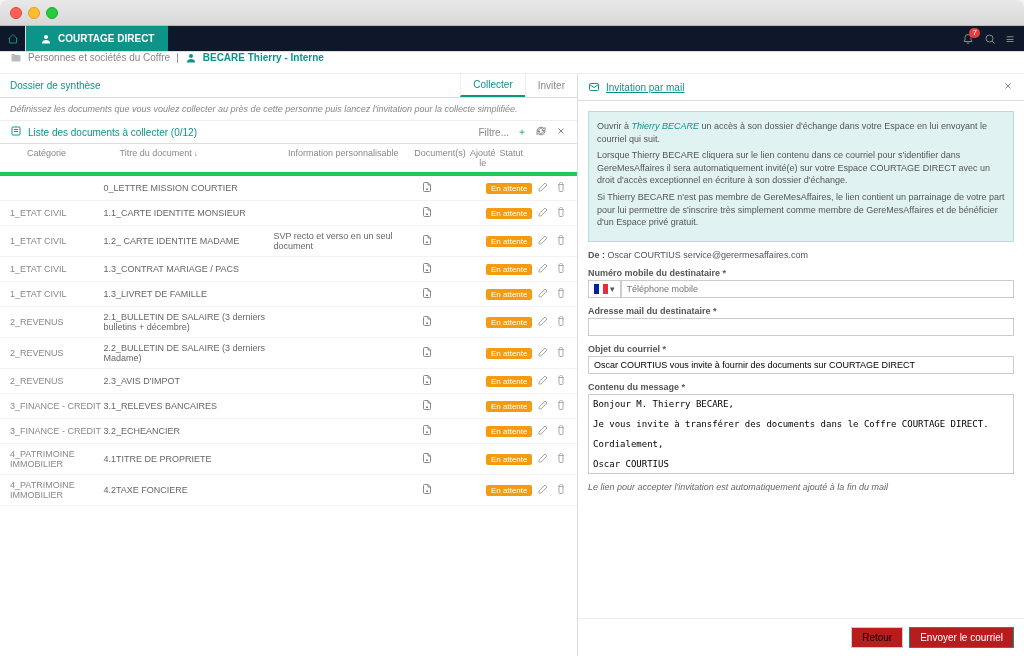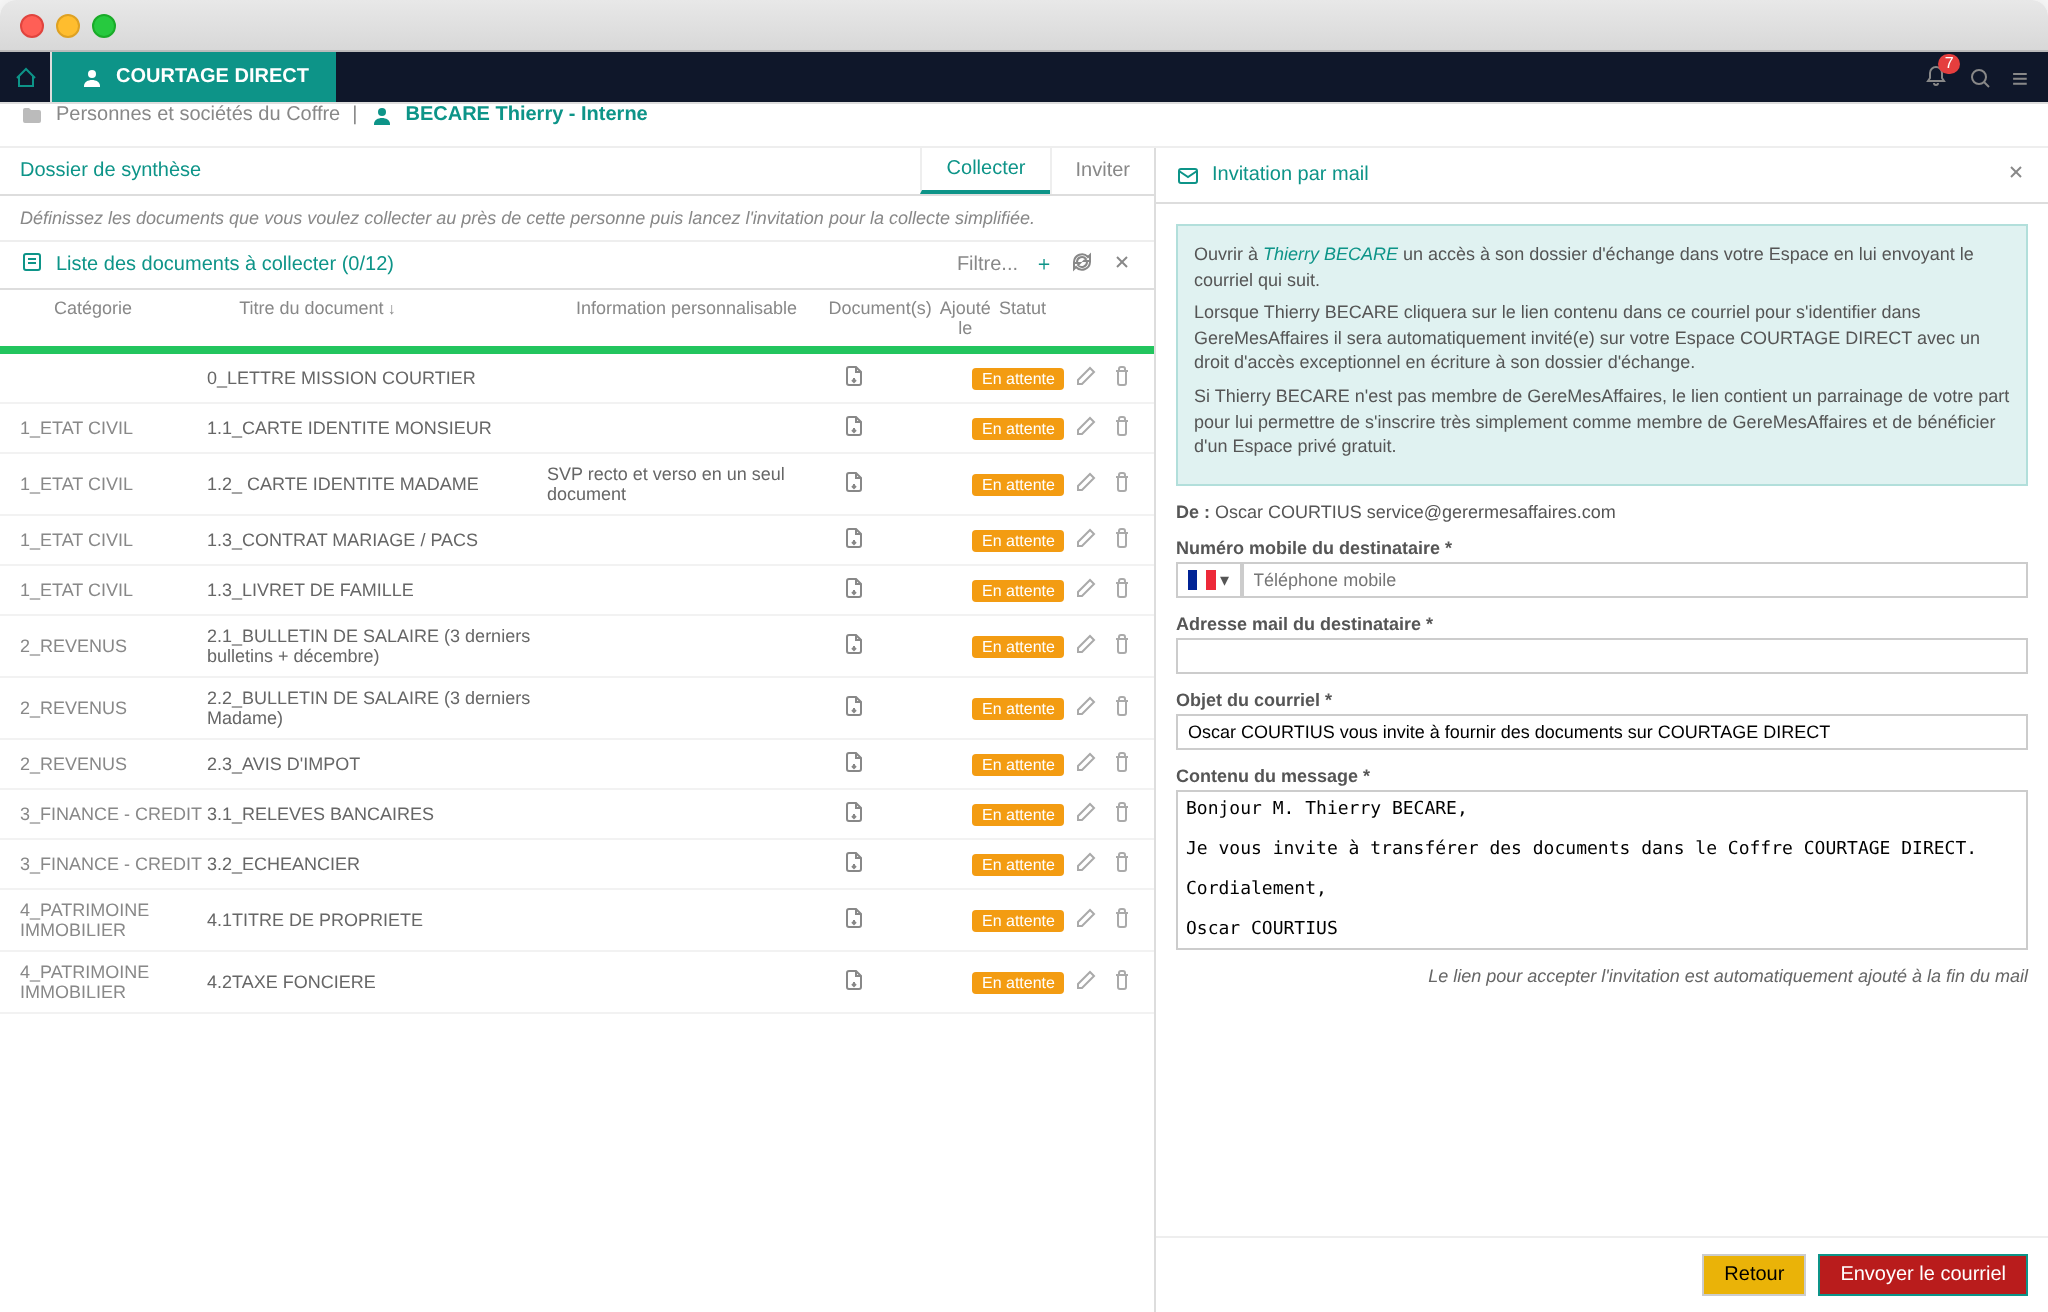--- a/index.html
+++ b/index.html
@@ -39,36 +39,36 @@
 .col-info { width:150px; }
 .col-docs { width:60px; text-align:center; }
 .col-added { width:40px; text-align:center; }
 .col-status { width:60px; }
 .col-actions { flex:1; text-align:right; }
 .row { display:flex; align-items:center; padding:5px 10px; font-size:9px; color:#666; border-bottom:1px solid #f2f2f2; }
 .row .col-cat { color:#888; }
 .doc-icon { color:#888; display:inline-flex; }
 .status-badge { background:#f39c12; color:#fff; font-size:8px; padding:1px 5px; border-radius:2px; display:inline-block; }
 .row-actions { display:flex; gap:6px; justify-content:flex-end; color:#aaa; }
-.right-header { display:flex; align-items:center; padding:6px 10px; border-bottom:1px solid #ddd; color:#0d9488; font-size:10px; gap:6px; }
+.right-header { display:flex; align-items:center; padding:6px 10px; border-bottom:1px solid #ddd; color:#0d9488; font-size:10px; gap:6px;text-decoration:underline; }
 .right-header .expand { margin-left:auto; color:#888; cursor:pointer; }
 .right-body { padding:10px; display:flex; flex-direction:column; gap:8px; font-size:9px; flex:1; }
 .info-box { background:#e0f2f1; border:1px solid #b2dfdb; padding:8px; font-size:9px; color:#555; line-height:1.4; }
 .info-box p { margin-bottom:4px; }
 .info-box em { color:#0d9488; font-style:italic; }
 .field-row { display:flex; flex-direction:column; gap:2px; }
 .field-label { font-weight:bold; font-size:9px; }
 .field-input { border:1px solid #ccc; padding:3px 5px; font-size:9px; height:18px; }
 .phone-group { display:flex; align-items:center; }
 .flag-btn { border:1px solid #ccc; padding:2px 5px; height:18px; display:flex; align-items:center; gap:2px; font-size:9px; }
 .flag { width:14px; height:10px; background:linear-gradient(to right,#002395 33%,#fff 33%,#fff 66%,#ed2939 66%); }
 .textarea { border:1px solid #ccc; padding:4px; font-size:9px; height:80px; resize:none; white-space:pre-wrap; }
-.note-italic { font-style:italic; font-size:9px; color:#666;text-align:right; }
+.note-italic { font-style:italic; font-size:9px; color:#666; }
 .right-footer { padding:8px 10px; display:flex; justify-content:flex-end; gap:6px; border-top:1px solid #eee; }
-.btn { padding:4px 10px; font-size:10px; border:1px solid #ccc; background:#eab308; cursor:pointer; }
+.btn { padding:4px 10px; font-size:10px; border:1px solid #ccc; background:#b91c1c; cursor:pointer; }
 .btn.primary { background:#b91c1c; color:#fff; border-color:#0d9488; }
 svg { width:12px; height:12px; }
 .sort-arrow { font-size:8px; margin-left:2px; }
 </style>
 </head>
 <body>
 
 <div class="window">
   <div class="titlebar">
     <div class="dot red"></div>

